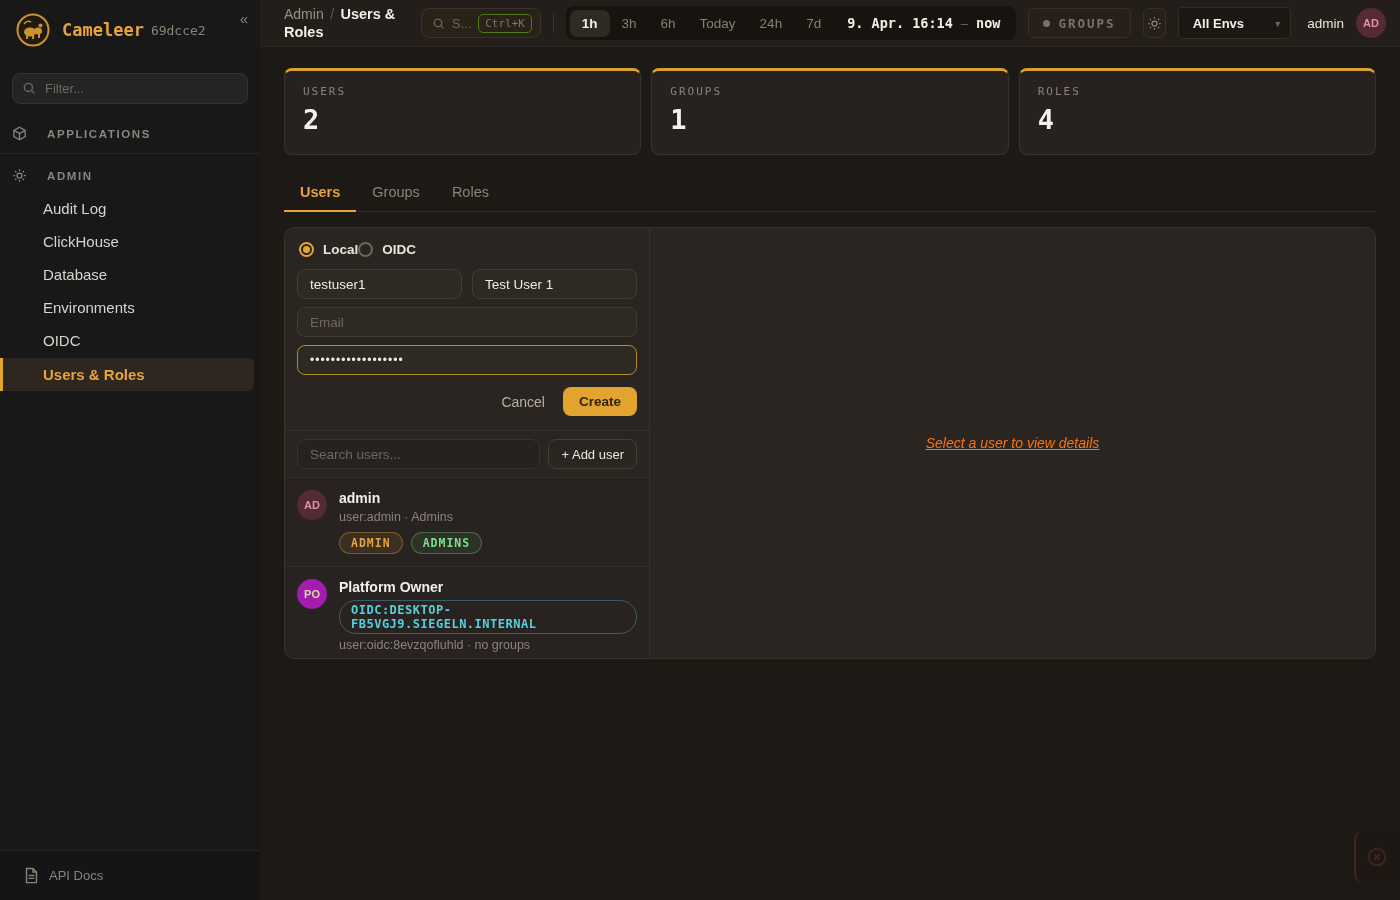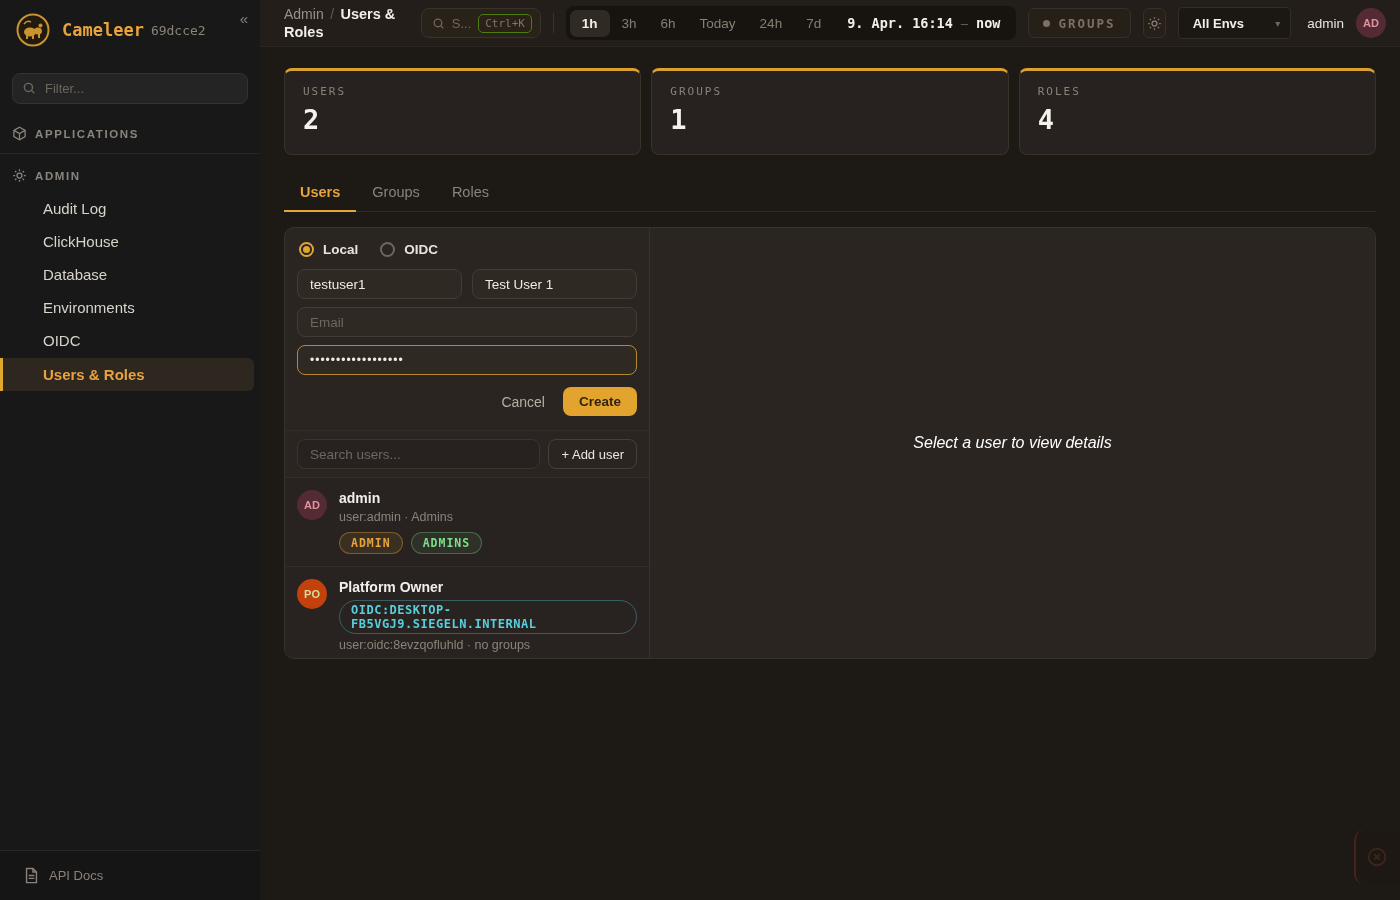--- a/index.html
+++ b/index.html
@@ -23,21 +23,21 @@
   .collapse-btn { position:absolute; right:12px; top:10px; color:#8a857d; font-size:15px; cursor:pointer; }
   .filter-wrap { margin:16px 12px 14px 12px; position:relative; }
   .filter-wrap svg { position:absolute; left:10px; top:8px; color:#6e675e; }
   .filter-input {
     width:100%; height:31px; background:#242424; border:1px solid #333330;
     border-radius:8px; padding:0 10px 0 32px; color:#ddd9d2; font-size:13px; outline:none;
     font-family:"Liberation Sans", sans-serif;
   }
   .filter-input::placeholder { color:#6e675e; }
   .section-header {
-    display:flex; align-items:center; gap:8px; padding:8px 12px;
+    display:flex; align-items:center; gap:20px; padding:8px 12px;
     color:#8a857d; font-size:11.5px; font-weight:bold; letter-spacing:1.6px;
   }
   .section-header svg { color:#8a857d; }
   .side-divider { border:none; border-top:1px solid #262626; margin:4px 0 6px 0; }
   .nav-item {
     padding:7px 12px 7px 40px; font-size:15px; color:#d8d4cc; cursor:pointer;
     border-left:3px solid transparent; margin:2px 0;
   }
   .nav-item.active {
     background:#2d2720; color:#e8a33d; border-left:3px solid #e0a62e;
@@ -99,21 +99,21 @@
     background:#1b1712; border:1px solid #332d26; border-radius:4px; padding:0 10px 0 14px; cursor:pointer;
   }
   .env-label { font-size:13px; font-weight:bold; color:#f2efe9; }
   .env-chevron { color:#6e675e; font-size:10px; }
   .topuser-name { font-size:13.5px; color:#e8e4dd; margin-left:4px; }
   .avatar {
     width:30px; height:30px; border-radius:50%; display:flex; align-items:center; justify-content:center;
     font-size:11px; font-weight:bold; flex-shrink:0;
   }
   .avatar.maroon { background:#542b34; color:#df93a0; }
-  .avatar.olive  { background:#c2410c; color:#d6dc9a; }
+  .avatar.olive  { background:#a21caf; color:#d6dc9a; }
 
   
   .main { flex:1; padding:21px 24px 0 24px; overflow:hidden; }
   .cards { display:grid; grid-template-columns:repeat(3,1fr); gap:10px; }
   .card {
     height:87px; background:#272220; border:1px solid #38322b; border-top:3px solid #daa132;
     border-radius:8px; padding:14px 18px;
   }
   .card-label { font-family:"DejaVu Sans Mono", monospace; font-size:11px; letter-spacing:2px; color:#8a837a; }
   .card-value { font-family:"DejaVu Sans Mono", monospace; font-weight:bold; font-size:27px; color:#f5f2ec; margin-top:6px; }
@@ -122,21 +122,21 @@
   .tab { padding:9px 16px 11px 16px; font-size:14.5px; color:#8a837a; cursor:pointer; position:relative; }
   .tab.active { color:#e8a33d; font-weight:bold; }
   .tab.active::after { content:""; position:absolute; left:0; right:0; bottom:-1px; height:2px; background:#e8a33d; }
 
   .panel {
     margin-top:15px; height:432px; background:#2a2520; border:1px solid #38322b;
     border-radius:10px; display:flex; overflow:hidden;
   }
   .left-col { width:365px; border-right:1px solid #38322b; display:flex; flex-direction:column; }
   .form-section { padding:12px 12px 14px 12px; border-bottom:1px solid #332e27; }
-  .radio-row { display:flex; align-items:center; gap:22px; padding:2px 2px 12px 2px; }
+  .radio-row { display:flex; align-items:center; padding:2px 2px 12px 2px; }
   .radio-opt { display:flex; align-items:center; gap:9px; cursor:pointer; font-size:13.5px; color:#e8e4dd; font-weight:bold; }
   .radio-circle { width:15px; height:15px; border-radius:50%; border:2px solid #6e675e; position:relative; }
   .radio-circle.checked { border-color:#e0a62e; }
   .radio-circle.checked::after {
     content:""; position:absolute; inset:2px; border-radius:50%; background:#e0a62e;
   }
   .input-row { display:flex; gap:10px; }
   .tf {
     height:30px; background:#2e2922; border:1px solid #423c33; border-radius:8px;
     padding:0 12px; color:#f0ece5; font-size:13.5px; outline:none; width:100%;
@@ -168,21 +168,21 @@
     padding:3px 11px; border-radius:999px;
   }
   .badge.amber { color:#e8a33d; background:rgba(230,163,61,.10); border:1px solid rgba(230,163,61,.38); }
   .badge.green { color:#7ddf8a; background:rgba(125,223,138,.08); border:1px solid rgba(125,223,138,.32); }
   .oidc-badge {
     display:inline-block; margin-top:5px; font-family:"DejaVu Sans Mono", monospace; font-weight:bold;
     font-size:12px; color:#58cfdd; border:1px solid rgba(88,207,221,.35); border-radius:999px;
     padding:2px 11px; letter-spacing:.5px;
   }
   .right-col { flex:1; display:flex; align-items:center; justify-content:center; background:#2a2521; }
-  .empty-hint { font-style:italic; font-size:16px; color:#ffffff; }
+  .empty-hint { font-style:italic; font-size:14px; color:#f97316;text-decoration:underline; }
 
   
   .toast {
     position:absolute; right:0; top:830px; width:46px; height:54px;
     background:#1e1813; border-left:2px solid #4a261f; border-radius:10px 0 0 10px;
     display:flex; align-items:center; padding-left:10px; opacity:.9;
   }
   .toast svg { color:#45261e; }
 </style>
 </head>

